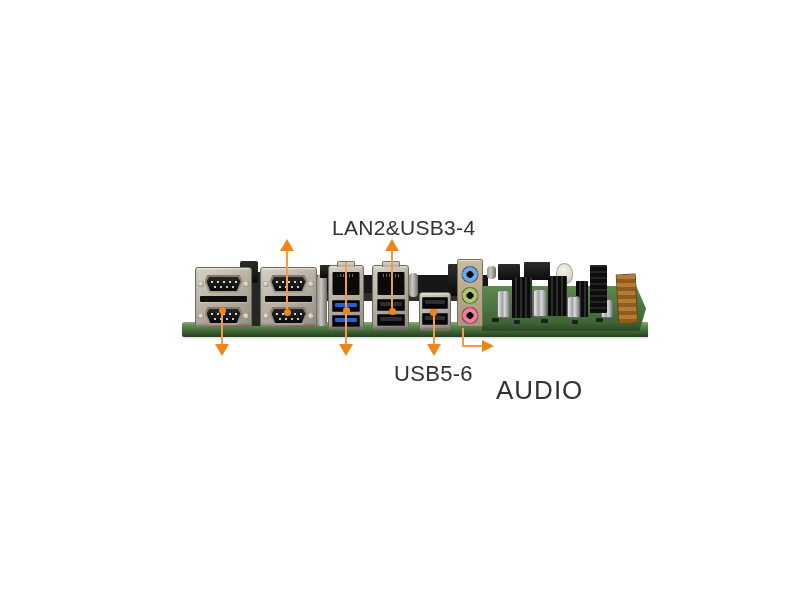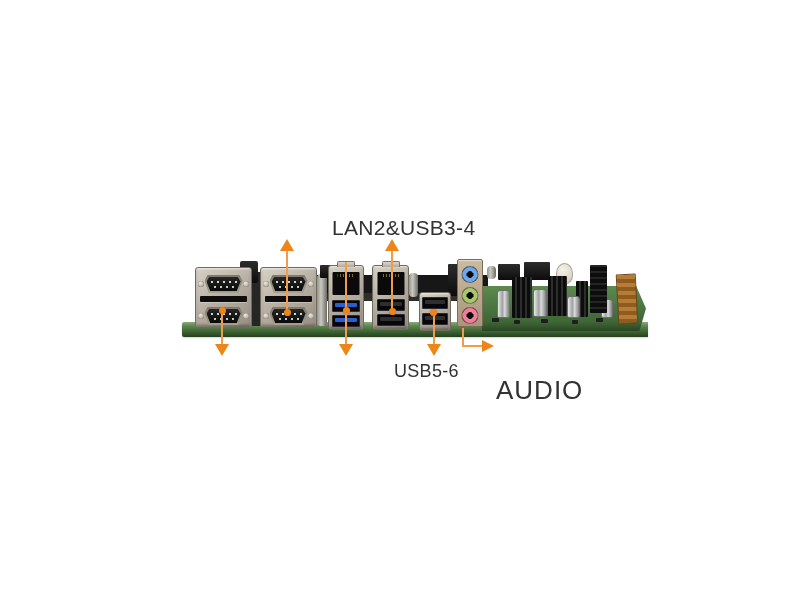--- a/index.html
+++ b/index.html
@@ -221,21 +221,21 @@
     <div class="dot" style="left:389px;top:308px;"></div>
 
     <div class="vline" style="left:221px;top:310px;height:34px;"></div>
     <div class="arrow-down" style="left:215px;top:344px;"></div>
     <div class="dot" style="left:219px;top:307px;"></div>
 
     <div class="vline" style="left:345px;top:262px;height:83px;"></div>
     <div class="arrow-down" style="left:339px;top:344px;"></div>
     <div class="dot" style="left:343px;top:307px;"></div>
 
-    <div class="ann-label" style="left:394px;top:362px;font-size:18px;">USB5-6</div>
+    <div class="ann-label" style="left:394px;top:362px;font-size:22px;">USB5-6</div>
     <div class="vline" style="left:433px;top:312px;height:32px;"></div>
     <div class="arrow-down" style="left:427px;top:344px;"></div>
     <div class="dot" style="left:430px;top:309px;"></div>
 
     <div class="ann-label" style="left:496px;top:332px;font-size:26px;letter-spacing:1px;margin-top:44px;">AUDIO</div>
     <div class="vline" style="left:462px;top:328px;height:19px;"></div>
     <div class="hline" style="left:462px;top:345px;width:20px;"></div>
     <div class="arrow-right" style="left:482px;top:340px;"></div>
   </div>
 </div>

